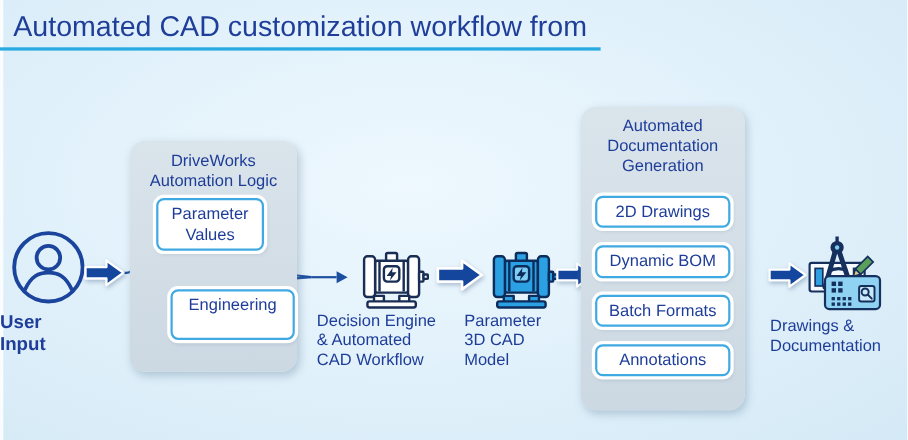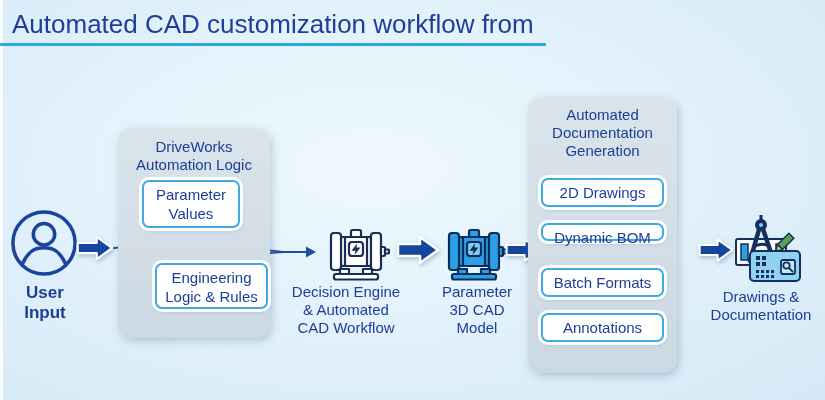--- a/index.html
+++ b/index.html
@@ -19,21 +19,21 @@
     color:#1e3d99;text-align:center;
   }
   .container-title{position:absolute;left:0;width:100%;font-size:15px;line-height:18px;color:#1e3d99;}
   .pill{
     position:absolute;background:#fff;border:2px solid #3fa9e1;border-radius:7px;
     box-shadow:0 0 0 3px #fff,1px 2px 4px rgba(90,120,150,.4);
     color:#1e3d99;text-align:center;font-size:15px;box-sizing:border-box;
   }
   .pill.two-line{line-height:19px;padding-top:3px;}
   .pill.one-line{line-height:25px;}
-  .node-label{position:absolute;text-align:center;color:#1e3d99;font-size:15px;line-height:18px;}
+  .node-label{position:absolute;color:#1e3d99;font-size:15px;line-height:18px;}
   .user-label{font-weight:700;font-size:17px;line-height:20px;}
   .icon-group{position:absolute;}
 </style>
 </head>
 <body>
 
 <div class="canvas">
   <div class="edge-strip"></div>
 
   <div class="title-wrap">
@@ -71,21 +71,20 @@
     <div class="container-title" style="top:10px;">
       <span>DriveWorks</span><br>
       <span>Automation Logic</span>
     </div>
     <div class="pill two-line" style="left:24px;top:52px;width:98px;height:48px;">
       <span>Parameter</span><br>
       <span>Values</span>
     </div>
     <div class="pill two-line" style="left:15px;top:135px;width:113px;height:46px;margin-left:22px;">
       <span>Engineering</span><br>
-      <span>Logic &amp; Rules</span>
     </div>
   </div>
 
   <svg class="icon-group" style="left:326px;top:226px;" width="64" height="56" viewBox="0 0 64 56">
     <g stroke="#1a2e55" stroke-width="2.2" stroke-linejoin="round" fill="#ffffff">
       <rect x="25" y="4" width="10" height="8" rx="1.5"></rect>
       <rect x="15" y="11" width="30" height="29" rx="2"></rect>
       <rect x="5" y="7" width="10" height="37" rx="3"></rect>
       <rect x="45" y="7" width="10" height="37" rx="3"></rect>
       <rect x="55" y="21" width="4" height="9" rx="1"></rect>
@@ -136,21 +135,21 @@
     <polygon points="2,10 24,10 24,3 42,16 24,29 24,22 2,22" fill="#14469e" stroke="#ffffff" stroke-width="2.5" stroke-linejoin="round"></polygon>
   </svg>
 
   <div class="container-box" style="left:528px;top:97px;width:149px;height:276px;">
     <div class="container-title" style="top:9px;">
       <span>Automated</span><br>
       <span>Documentation</span><br>
       <span>Generation</span>
     </div>
     <div class="pill one-line" style="left:13px;top:81px;width:123px;height:29px;">2D Drawings</div>
-    <div class="pill one-line" style="left:13px;top:126px;width:123px;height:18px;">Dynamic BOM</div>
+    <div class="pill one-line" style="left:13px;top:126px;width:123px;height:30px;">Dynamic BOM</div>
     <div class="pill one-line" style="left:13px;top:216px;width:123px;height:29px;">Annotations</div>
     <div class="pill one-line" style="left:13px;top:171px;width:123px;height:29px;">Batch Formats</div>
   </div>
 
   <svg class="block-arrow" style="left:698px;top:235px;" width="36" height="30" viewBox="0 0 44 32">
     <polygon points="2,10 24,10 24,3 42,16 24,29 24,22 2,22" fill="#14469e" stroke="#ffffff" stroke-width="2.5" stroke-linejoin="round"></polygon>
   </svg>
 
   <svg class="icon-group" style="left:732px;top:213px;" width="72" height="72" viewBox="0 0 72 72">
     <rect x="4" y="26" width="50" height="26" rx="2" fill="#f4fafd" stroke="#16305e" stroke-width="2"></rect>

